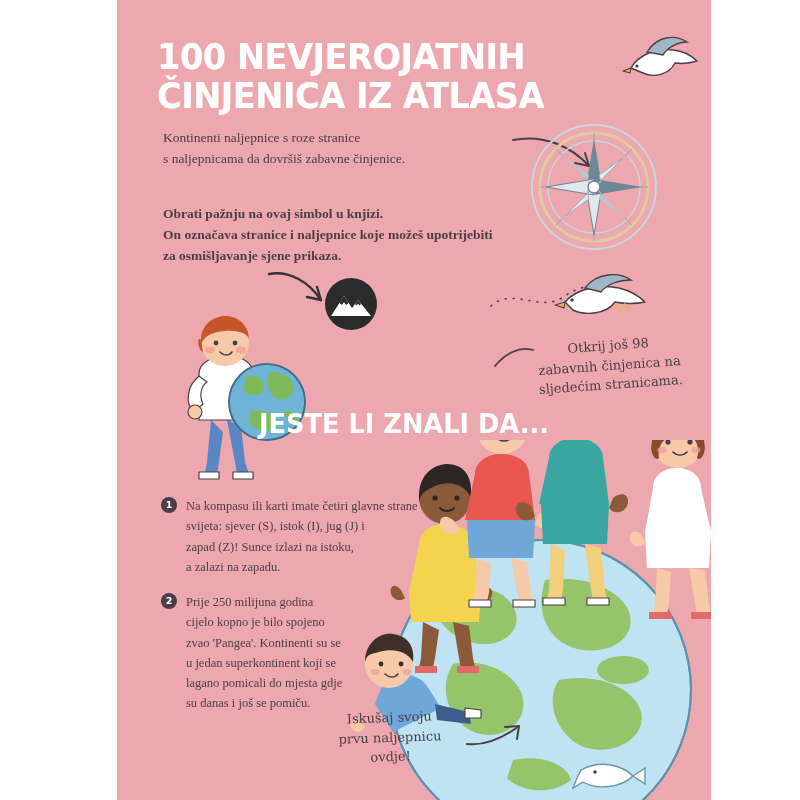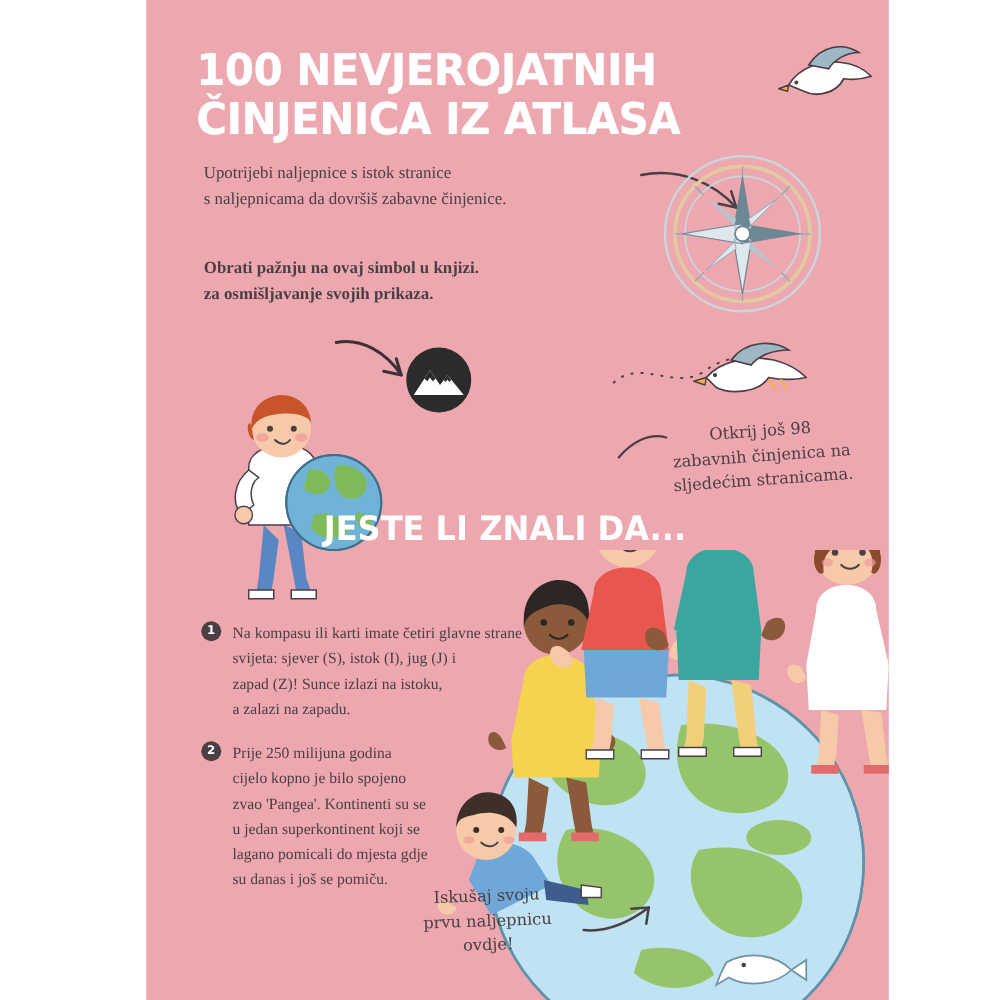--- a/index.html
+++ b/index.html
@@ -149,27 +149,28 @@
 
 <div id="page">
   <div class="sheet">
 
     <div class="title">
       <span>100 NEVJEROJATNIH</span>
       <span class="l2">ČINJENICA IZ ATLASA</span>
     </div>
 
     <div class="intro" id="intro1">
-      <div>Upotrijebi naljepnice s istok stranice</div>
+      <div>Kontinenti naljepnice s roze stranice</div>
       <div>s naljepnicama da dovršiš zabavne činjenice.</div>
     </div>
 
     <div class="intro" id="intro2">
       <div>Obrati pažnju na ovaj simbol u knjizi.</div>
-      <div>za osmišljavanje svojih prikaza.</div>
+      <div>On označava stranice i naljepnice koje možeš upotrijebiti</div>
+      <div>za osmišljavanje sjene prikaza.</div>
     </div>
 
     <svg class="art noclick" style="left:500px; top:28px;" width="90" height="60" viewBox="0 0 90 60">
       <path d="M14 40 C22 26 40 20 56 22 C66 23 74 27 80 33 C74 35 66 36 58 35 C52 47 36 50 26 45 Z" fill="#ffffff" stroke="#4a3f45" stroke-width="1.4" stroke-linejoin="round"></path>
       <path d="M30 24 C40 8 58 6 70 14 C60 14 50 20 46 27 Z" fill="#9fb6c4" stroke="#4a3f45" stroke-width="1.3"></path>
       <path d="M14 40 L6 43 L13 45 Z" fill="#f2b14a" stroke="#4a3f45" stroke-width="1.1" stroke-linejoin="round"></path>
       <circle cx="20" cy="38" r="1.6" fill="#4a3f45"></circle>
     </svg>
 
     <svg class="art noclick" style="left:392px; top:132px;" width="100" height="50" viewBox="0 0 100 50">

